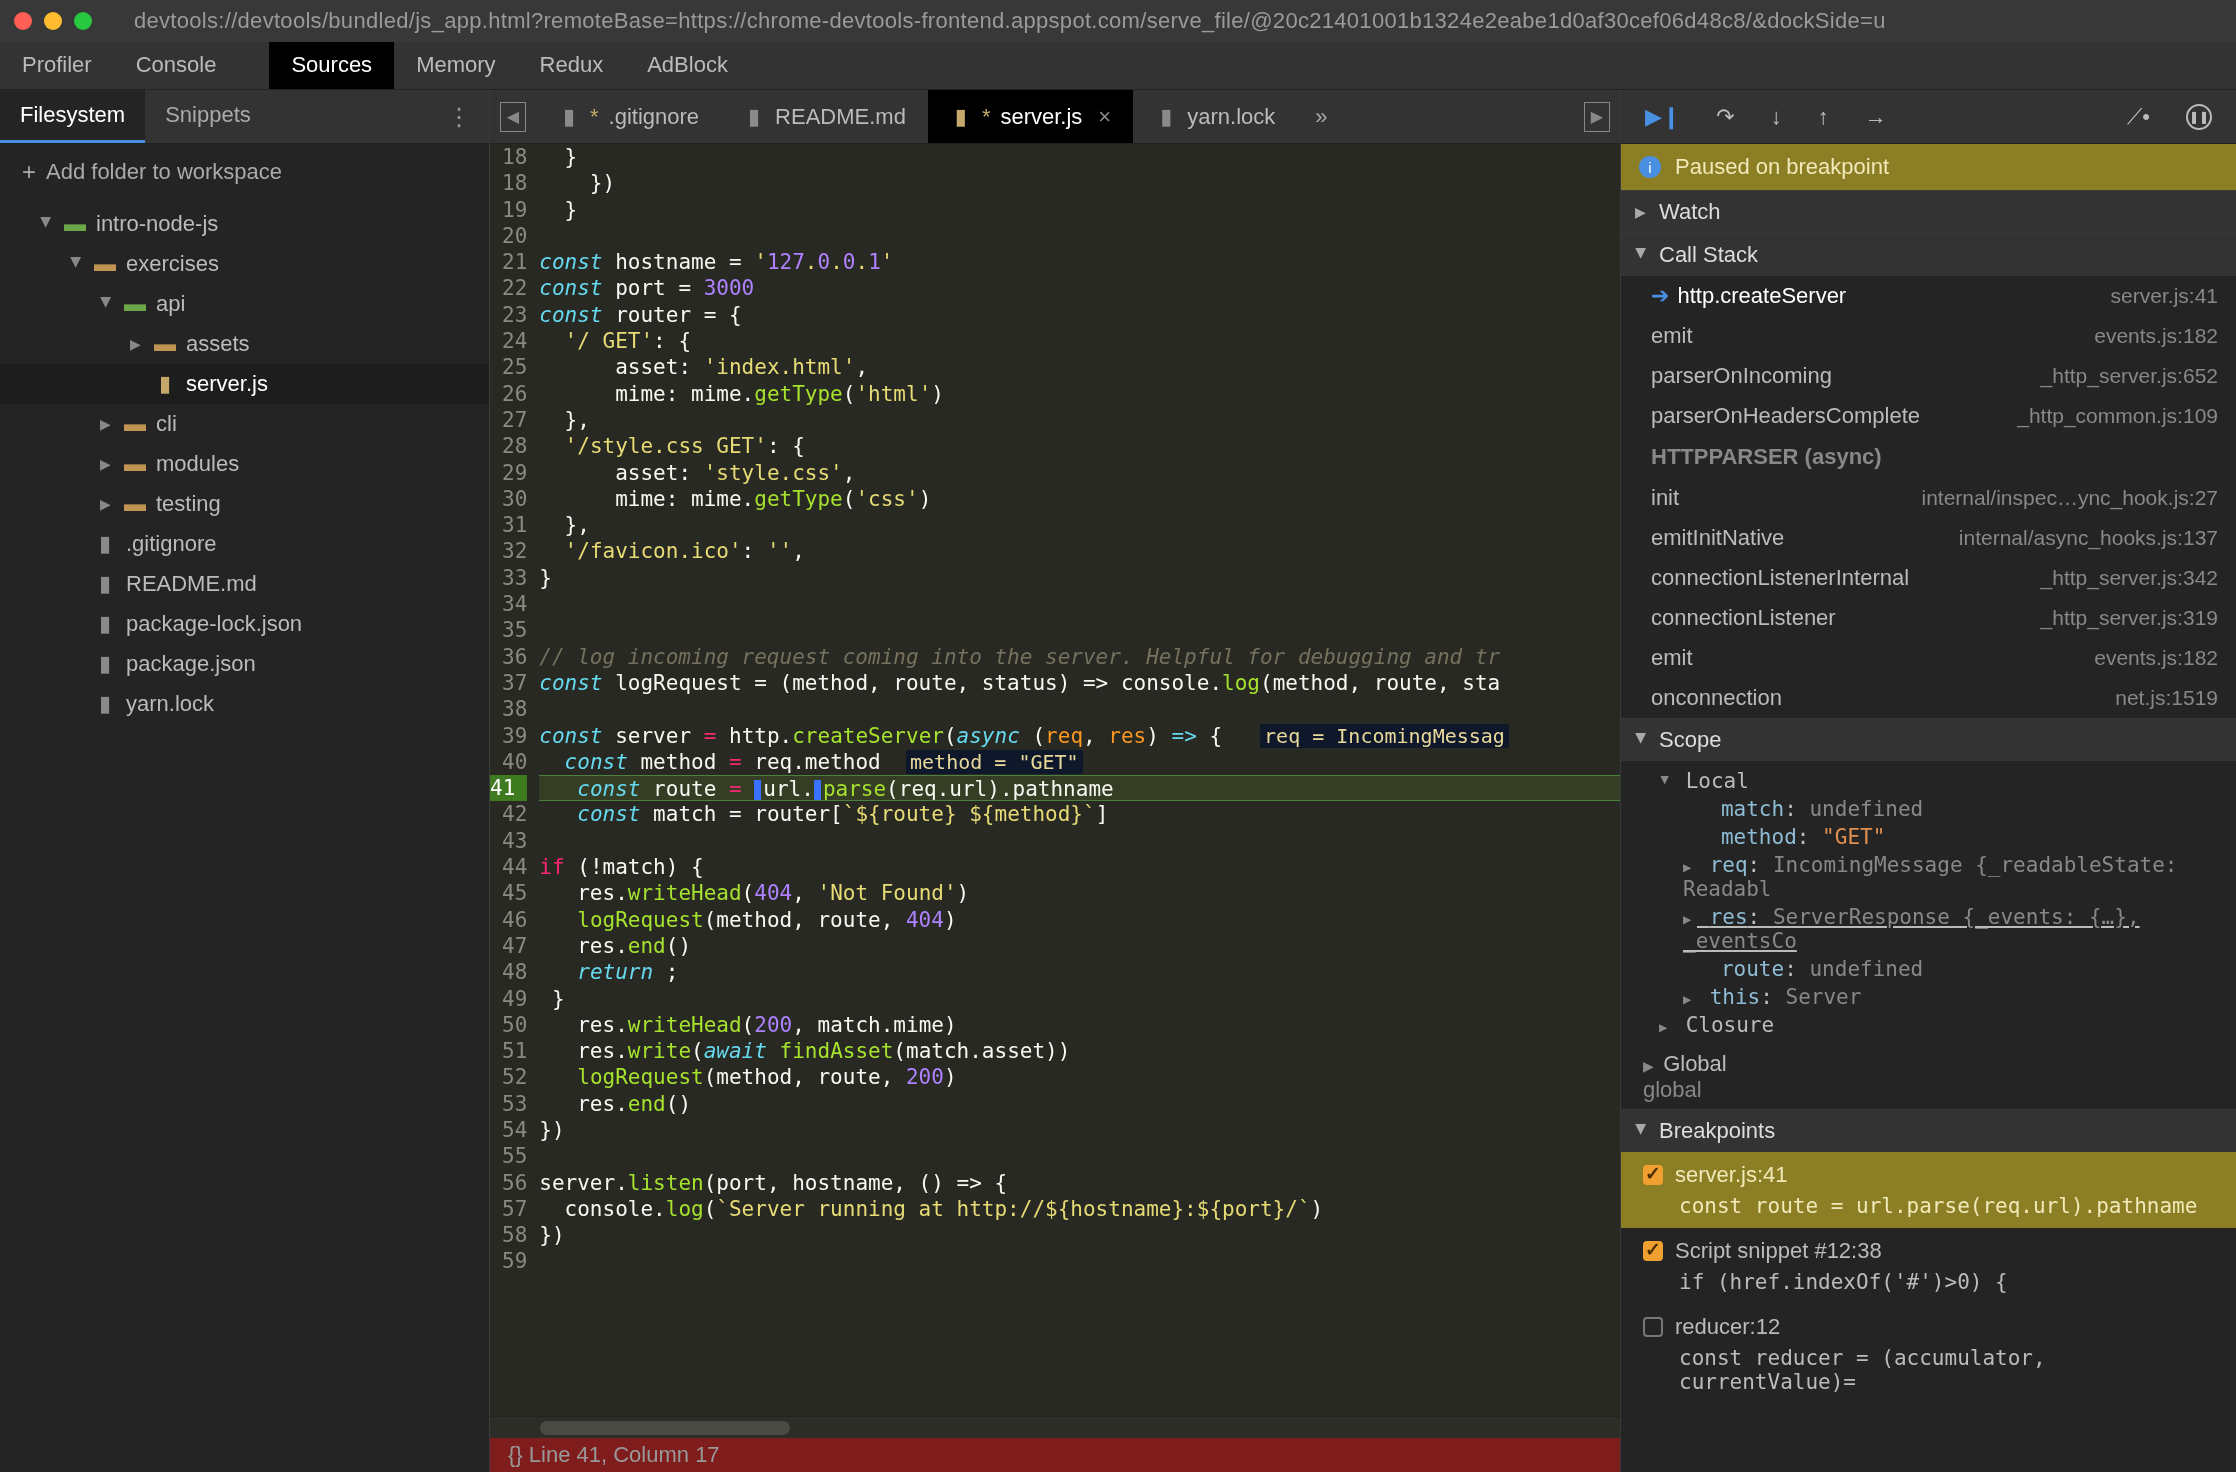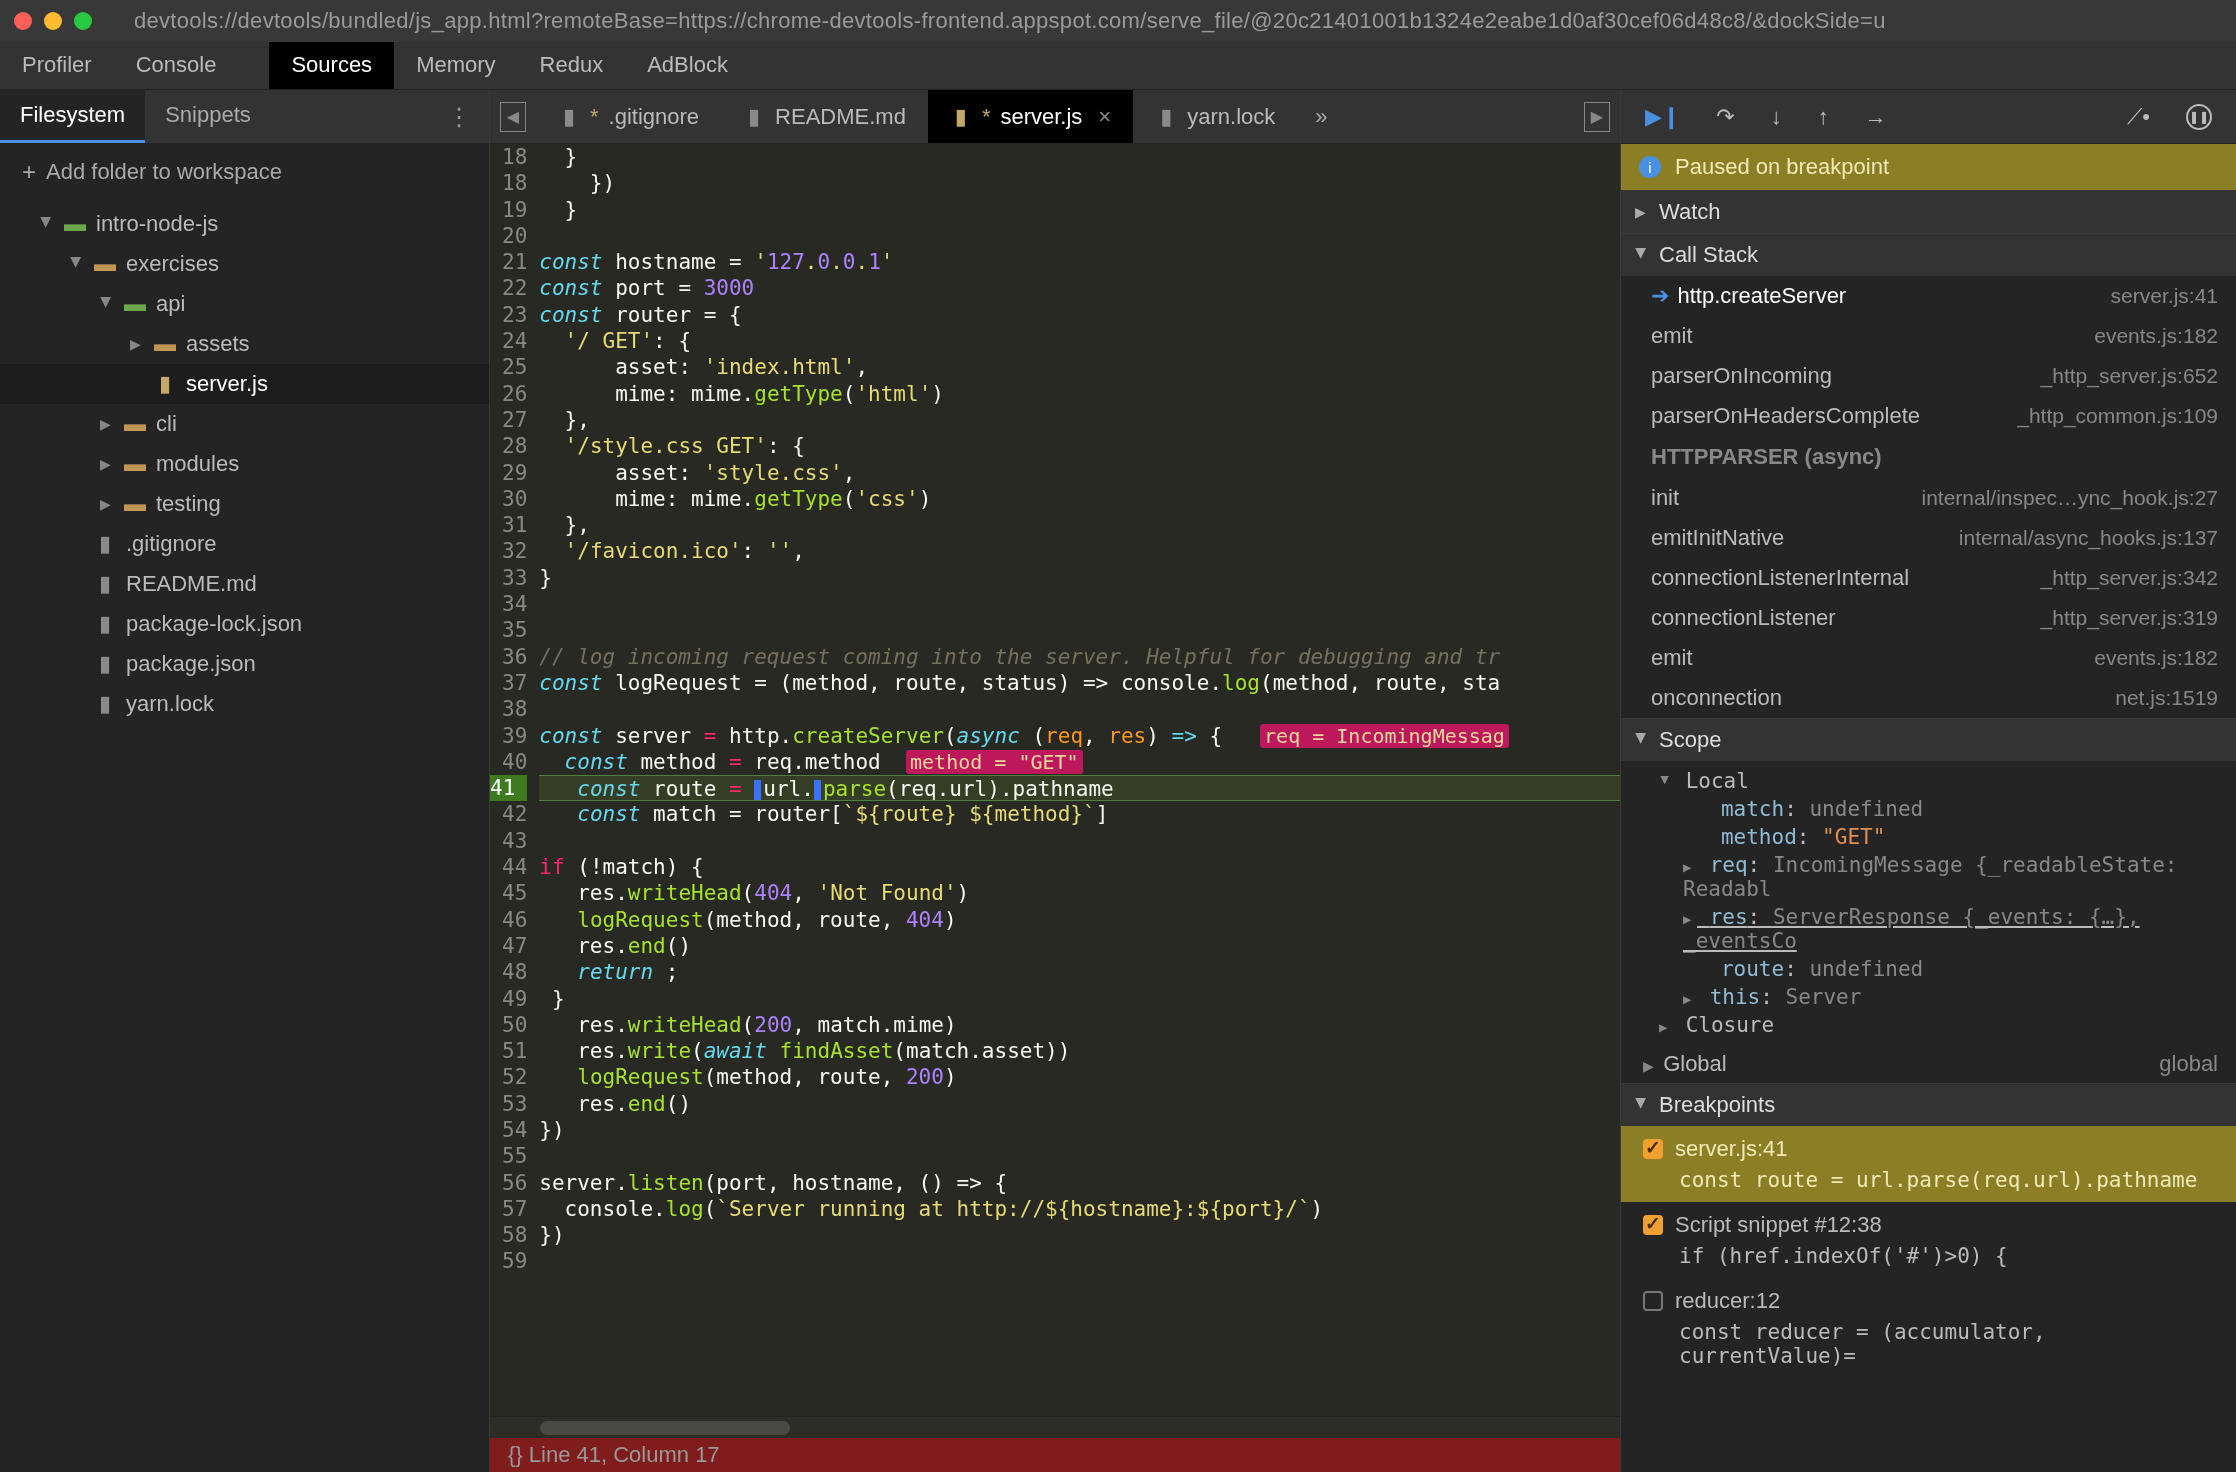--- a/index.html
+++ b/index.html
@@ -46,21 +46,21 @@
   .etab .dirty{color:#c5a869;font-size:22px;}
   .more-tabs{padding:0 18px;color:#aaa;font-size:22px;}
   .code{flex:1;display:flex;background:#282923;overflow:hidden;font-family:"Menlo","Consolas",monospace;font-size:21px;line-height:26.3px;position:relative;}
   .gutter{background:#282923;color:#8a8a80;text-align:right;padding:0 12px 0 10px;user-select:none;}
   .gutter .ln{height:26.3px;}
   .gutter .ln.cur{background:#3e7a1f;color:#fff;margin-left:-10px;padding-right:12px;}
   .lines{flex:1;white-space:pre;color:#f8f8f2;position:relative;min-width:0;overflow:hidden;}
   .lines .l{height:26.3px;}
   .l.cur{background:#353e25;border-top:1px solid #4e8040;border-bottom:1px solid #4e8040;box-sizing:border-box;height:26.3px;}
   .k{color:#f92672;} .kw{color:#66d9ef;font-style:italic;} .s{color:#e6db74;} .n{color:#ae81ff;} .c{color:#75715e;font-style:italic;} .f{color:#a6e22e;} .p{color:#fd971f;} .id{color:#f8f8f2;}
-  .hint{background:#be185d;border-radius:3px;padding:0 4px;color:#e8d99b;font-size:20px;}
+  .hint{background:#0f172a;border-radius:3px;padding:0 4px;color:#e8d99b;font-size:20px;}
   .curs{display:inline-block;width:7px;height:20px;background:#3a72ff;margin-right:2px;vertical-align:middle;}
   .hscroll{height:22px;background:#2d2d28;border-top:1px solid #222;display:flex;align-items:center;}
   .hscroll-track{margin-left:50px;width:250px;height:14px;background:#4a4a44;border-radius:7px;}
   .status{height:34px;background:#7f1d1d;color:#999;padding:0 18px;display:flex;align-items:center;font-size:22px;}
   
   .right{width:616px;background:#242424;display:flex;flex-direction:column;border-left:1px solid #3a3a3a;overflow:hidden;}
   .dbg-bar{height:54px;background:#333;border-bottom:1px solid #222;display:flex;align-items:center;gap:36px;padding:0 24px;}
   .dbg-icon{color:#bbb;font-size:22px;cursor:pointer;}
   .play-resume{color:#4a90e2;}
   .pause-big{width:26px;height:26px;border:2px solid #bbb;border-radius:50%;display:inline-flex;align-items:center;justify-content:center;font-size:12px;}
@@ -71,21 +71,21 @@
   .sec-h .tw{color:#aaa;}
   .stack-row{display:flex;justify-content:space-between;align-items:center;padding:7px 18px 7px 30px;font-size:22px;cursor:pointer;gap:20px;}
   .stack-row.cur{color:#fff;}
   .stack-row .arrow{color:#4a90e2;margin-right:8px;}
   .stack-loc{color:#888;font-size:21px;}
   .stack-group{color:#888;padding:8px 18px 8px 30px;font-size:22px;font-weight:600;}
   .scope{padding:6px 18px 6px 22px;font-family:"Menlo",monospace;font-size:21px;}
   .scope .row{padding:2px 0 2px 16px;}
   .scope .tw{color:#888;}
   .sk{color:#8fbcd4;} .sv-undef{color:#888;} .sv-str{color:#e09050;} .sv-obj{color:#888;}
-  .global-row{display:flex;justify-content:space-between;padding:6px 18px 6px 22px;font-size:22px;}
+  .global-row{display:flex;justify-content:space-between;padding:6px 18px 6px 22px;font-size:22px;flex-direction:column;}
   .bp-row{padding:10px 18px 10px 22px;font-size:22px;}
   .bp-row.active{background:#8c7e24;color:#f0e9b8;}
   .bp-title{display:flex;align-items:center;gap:12px;}
   .bp-code{font-family:"Menlo",monospace;font-size:21px;padding-left:36px;padding-top:6px;}
   .chk{width:20px;height:20px;border-radius:4px;display:inline-block;}
   .chk.on{background:#f0a030;position:relative;}
   .chk.on:after{content:"✓";color:#4b2f00;position:absolute;left:2px;top:-3px;font-size:19px;font-weight:bold;}
   .chk.off{border:2px solid #777;}
 </style>
 </head>

